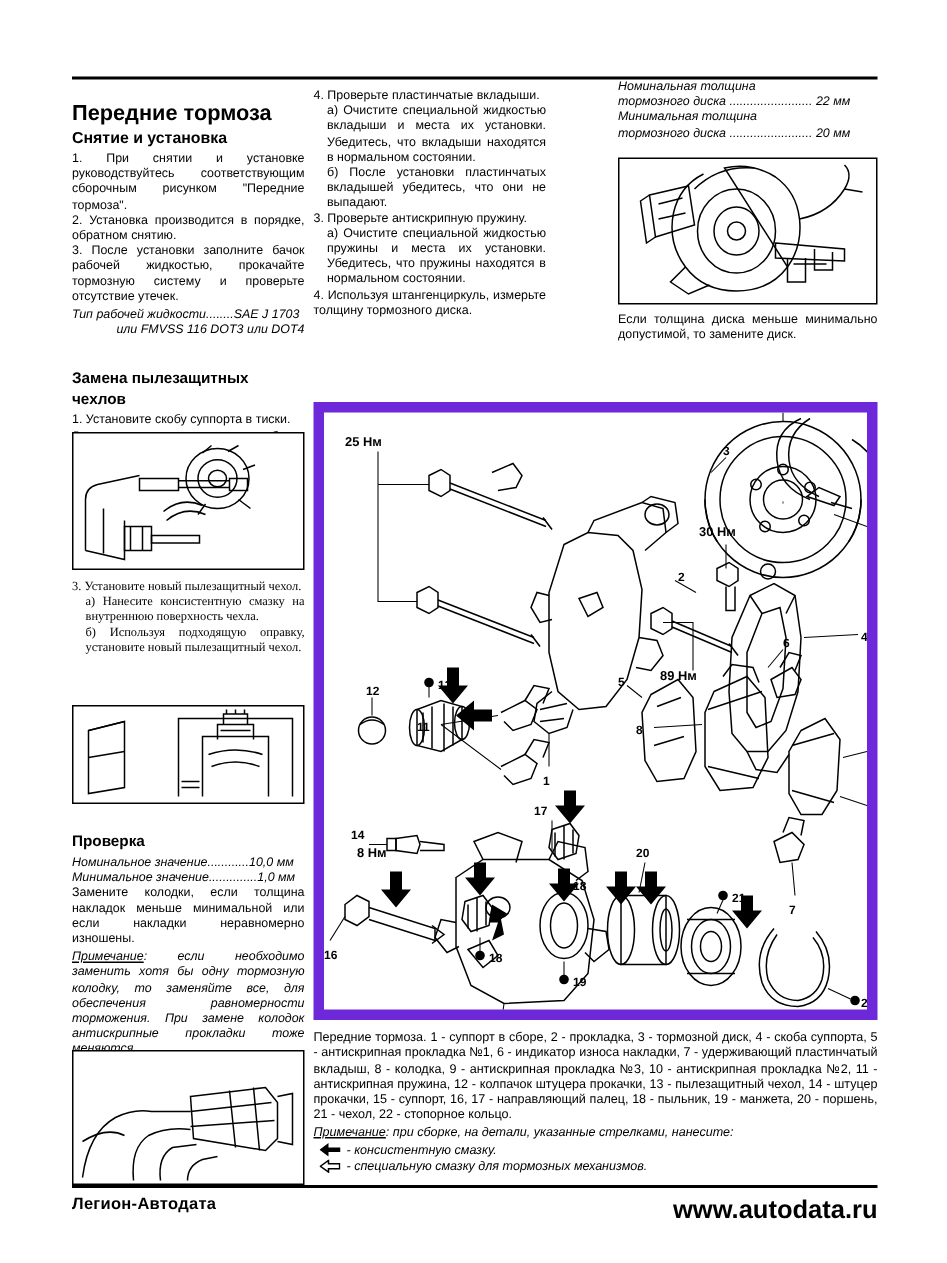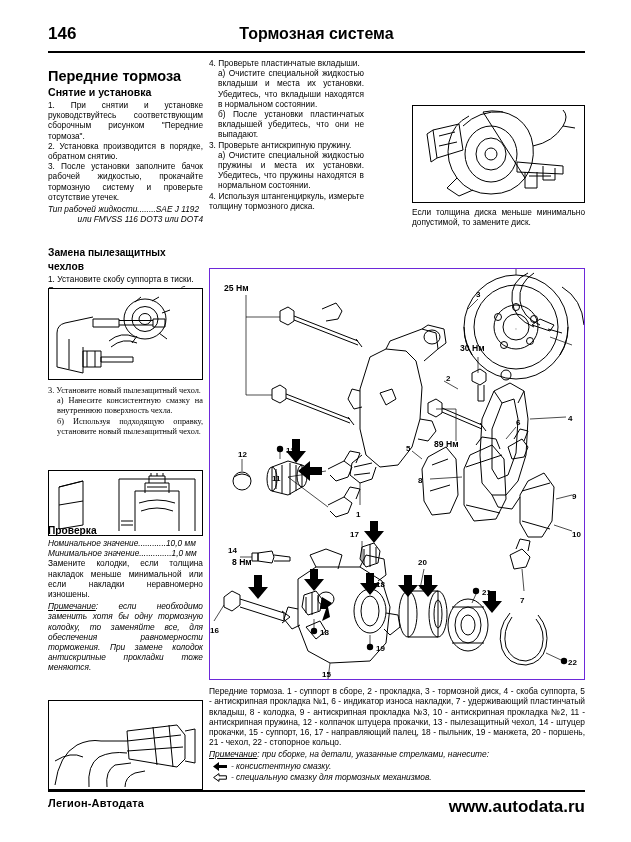--- a/index.html
+++ b/index.html
@@ -51,21 +51,21 @@
     position:absolute;border:1px solid #000;background:#fff;
     box-sizing:border-box;overflow:hidden;
   }
   #fig-boot1{left:48px;top:288px;width:155px;height:92px;}
   #fig-boot2{left:48px;top:470px;width:155px;height:66px;}
   #fig-pad  {left:48px;top:700px;width:155px;height:90px;}
   #fig-caliper{left:412px;top:105px;width:173px;height:98px;}
 
   #fig-exploded{
     position:absolute;left:209px;top:268px;width:376px;height:412px;
-    border:1px solid #6d28d9;box-sizing:border-box;background:#fff;overflow:hidden;
+    border:7px solid #6d28d9;box-sizing:border-box;background:#fff;overflow:hidden;
   }
 
   .caption{
     position:absolute;font-size:8.3px;line-height:10.2px;text-align:justify;
   }
   #cap-disc{left:412px;top:207px;width:173px;}
   #cap-parts{left:209px;top:686px;width:376px;font-size:8.4px;line-height:10.3px;}
 
   
   .footer-rule{position:absolute;left:48px;top:790px;width:537px;height:1.5px;background:#000;}
@@ -77,34 +77,30 @@
   .thin{fill:none;stroke:#000;stroke-width:.7;}
   .blk{fill:#000;}
   .lbl{font-family:"Liberation Sans",sans-serif;font-size:8px;font-weight:bold;}
   .lbl9{font-family:"Liberation Sans",sans-serif;font-size:8.6px;font-weight:bold;}
 </style>
 </head>
 <body>
 
 <div class="page">
 
-  <div class="header">
-    <div class="page-number">146</div>
-    <div class="header-title">Тормозная система</div>
-  </div>
   <div class="header-rule"></div>
 
   <div class="col" id="col1">
     <p class="h1">Передние тормоза</p>
     <p class="h2">Снятие и установка</p>
     <p>1. При снятии и установке руководствуйтесь соответствующим сборочным рисунком "Передние тормоза".</p>
     <p>2. Установка производится в порядке, обратном снятию.</p>
     <p>3. После установки заполните бачок рабочей жидкостью, прокачайте тормозную систему и проверьте отсутствие утечек.</p>
     <p class="ital" style="margin-top:2px;">
-      <span>Тип рабочей жидкости</span><span>........</span><span>SAE J 1192</span>
+      <span>Тип рабочей жидкости</span><span>........</span><span>SAE J 1703</span>
     </p>
     <p class="ital" style="text-align:right;">или FMVSS 116 DOT3 или DOT4</p>
 
     <p class="h3" style="margin-top:22px;">Замена пылезащитных</p>
     <p class="h3" style="margin-top:0;">чехлов</p>
     <p>1. Установите скобу суппорта в тиски.</p>
     <p class="ital">
       <span class="u">Внимание</span><span>: при установке скобы в тиски используйте накладки из мягкого металла на губки тисков.</span>
     </p>
     <p>2. Используя отвертку и пластиковый молоток, снимите пылезащитный чехол как показано на рисунке.</p>
@@ -159,21 +155,21 @@
         <path d="M98 16 L118 16"></path>
 
         <path d="M90 32 Q108 26 126 32"></path>
         <path d="M92 40 Q108 34 124 40"></path>
 
         <path d="M72 50 L84 50 M72 54 L84 54"></path>
       </g>
     </svg>
   </div>
 
-  <div class="col" style="left:48px;top:524px;width:155px;">
+  <div class="col" style="left:48px;top:555px;width:155px;">
     <p class="h3" style="margin-top:0;">Проверка</p>
     <p class="ital">
       <span>Номинальное значение</span><span>............</span><span>10,0 мм</span>
     </p>
     <p class="ital">
       <span>Минимальное значение</span><span>..............</span><span>1,0 мм</span>
     </p>
     <p>Замените колодки, если толщина накладок меньше минимальной или если накладки неравномерно изношены.</p>
     <p class="ital" style="margin-top:2px;">
       <span class="u">Примечание</span><span>: если необходимо заменить хотя бы одну тормозную колодку, то заменяйте все, для обеспечения равномерности торможения. При замене колодок антискрипные прокладки тоже меняются.</span>
@@ -202,20 +198,34 @@
 
   <div class="col" id="col2">
     <p>4. Проверьте пластинчатые вкладыши.</p>
     <p class="ind">а) Очистите специальной жидкостью вкладыши и места их установки. Убедитесь, что вкладыши находятся в нормальном состоянии.</p>
     <p class="ind">б) После установки пластинчатых вкладышей убедитесь, что они не выпадают.</p>
     <p>3. Проверьте антискрипную пружину.</p>
     <p class="ind">а) Очистите специальной жидкостью пружины и места их установки. Убедитесь, что пружины находятся в нормальном состоянии.</p>
     <p>4. Используя штангенциркуль, измерьте толщину тормозного диска.</p>
   </div>
 
+  <div class="col" id="col3">
+    <p class="ital">Номинальная толщина</p>
+    <p class="ital">
+      <span>тормозного диска</span>
+      <span>........................</span>
+      <span>22 мм</span>
+    </p>
+    <p class="ital">Минимальная толщина</p>
+    <p class="ital">
+      <span>тормозного диска</span>
+      <span>........................</span>
+      <span>20 мм</span>
+    </p>
+  </div>
 
   <div class="fig" id="fig-caliper">
     <svg width="171" height="96" viewBox="0 0 171 96">
       <g class="ln">
 
         <path d="M56 10 Q40 18 36 36 Q32 56 44 72 Q56 88 78 88 Q100 88 112 72"></path>
         <path d="M112 72 Q122 58 120 40 Q118 22 104 12 Q88 2 70 6 Z"></path>
         <ellipse cx="78" cy="48" rx="26" ry="28"></ellipse>
         <ellipse cx="78" cy="48" rx="15" ry="16"></ellipse>
         <ellipse cx="78" cy="48" rx="6" ry="6"></ellipse>

